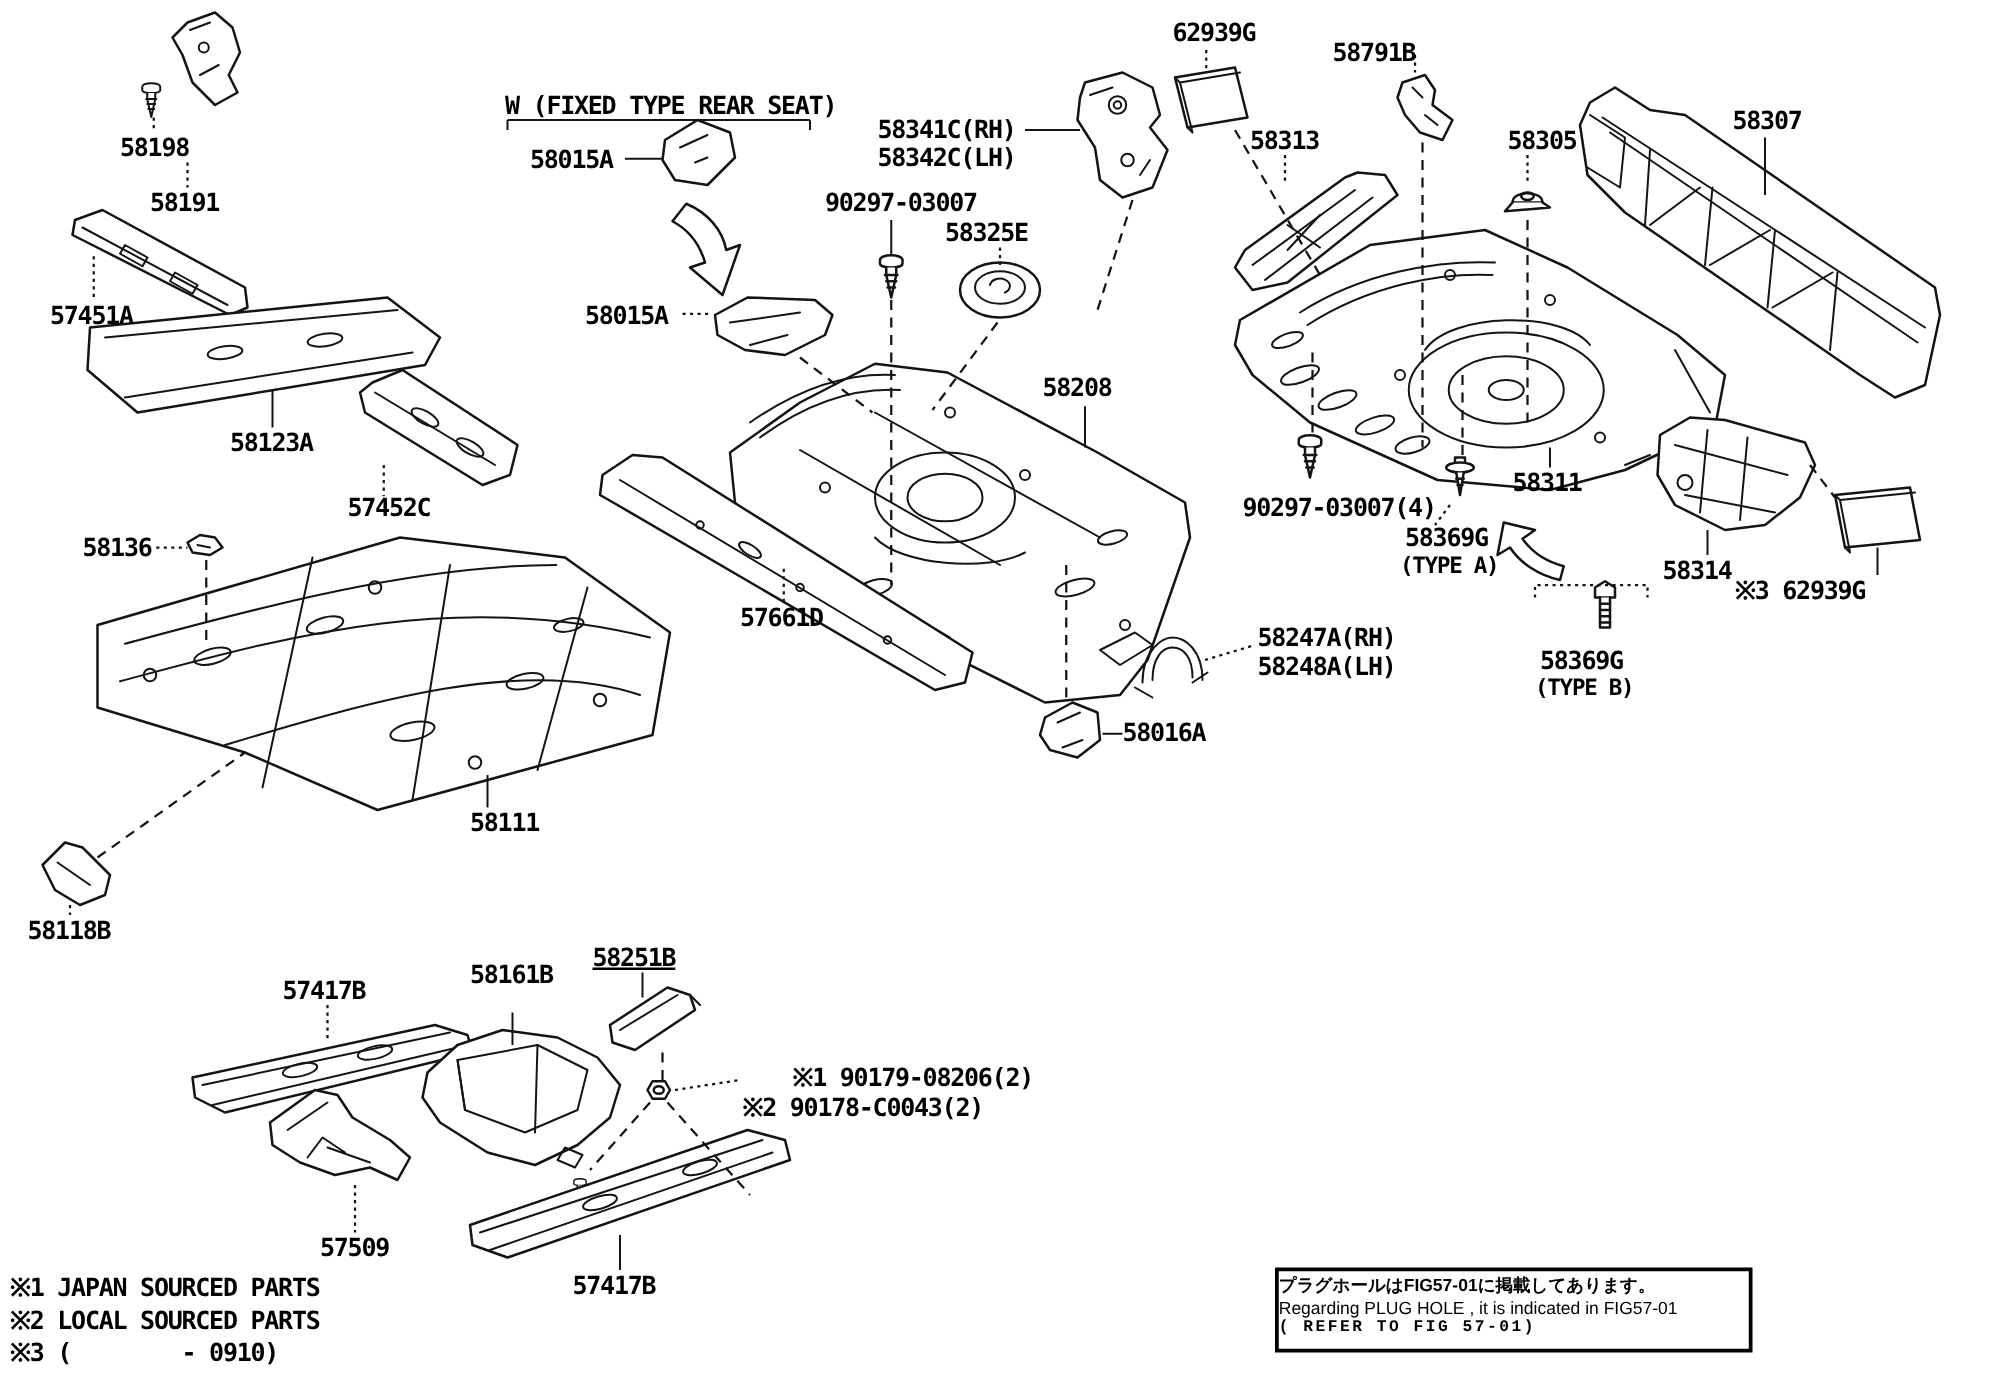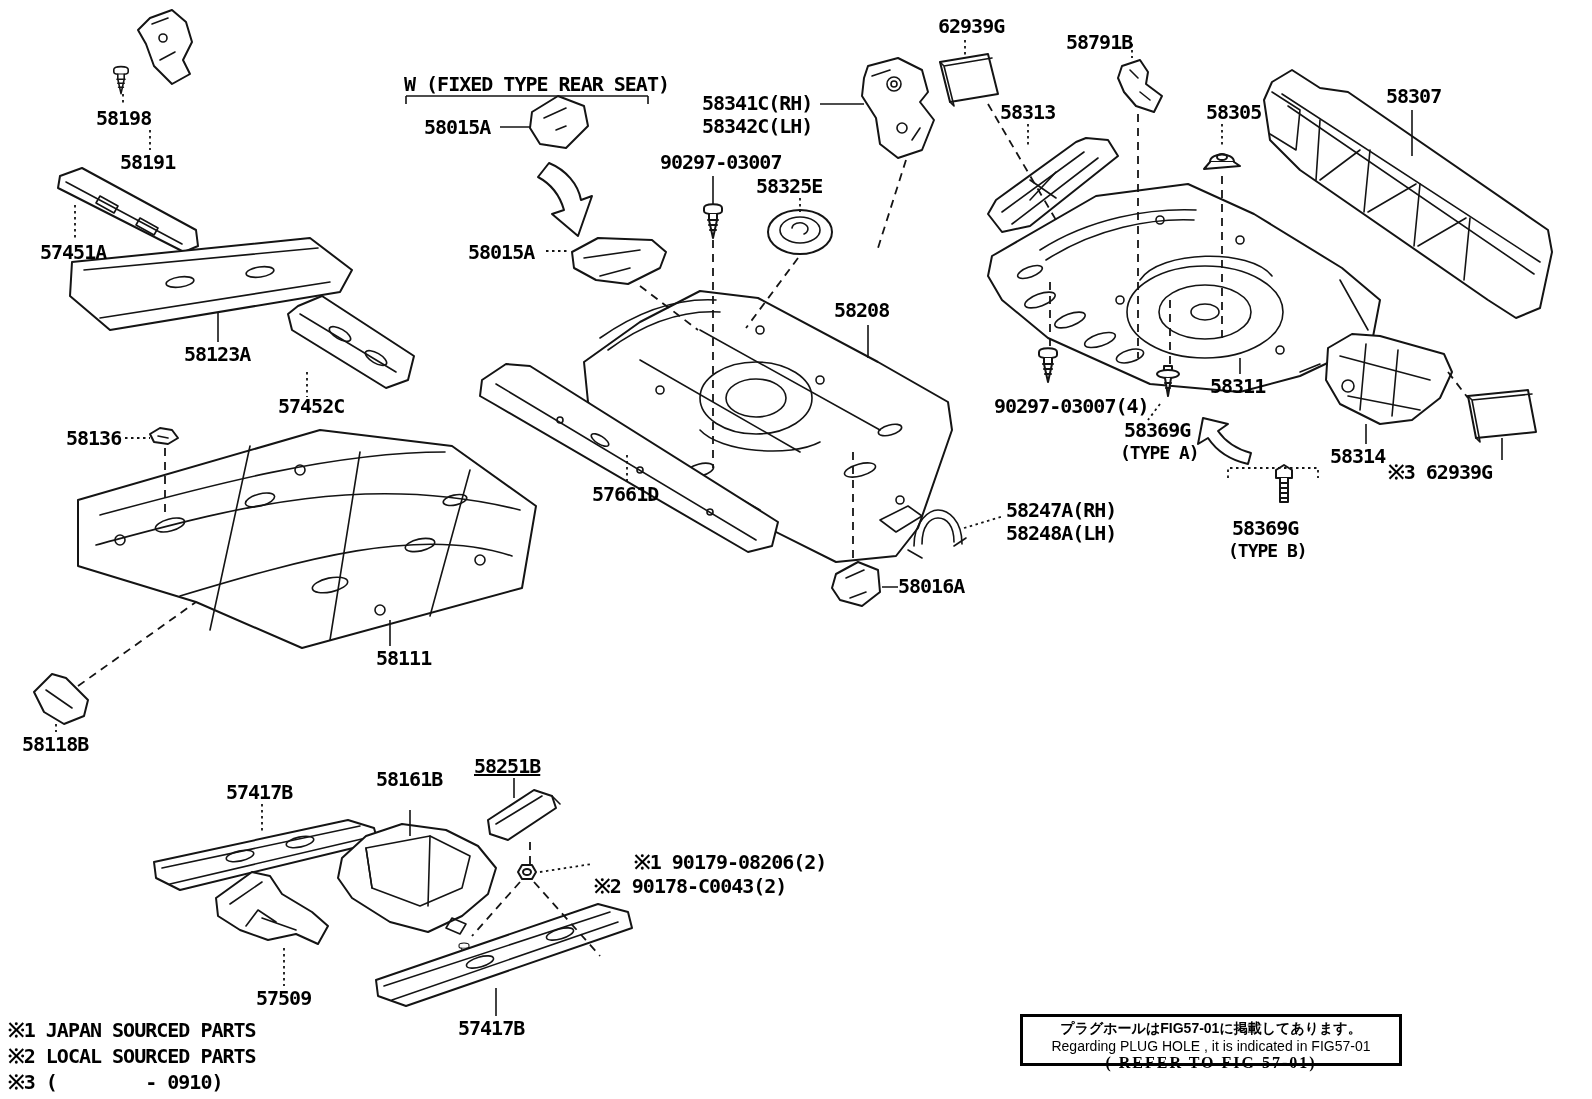--- a/index.html
+++ b/index.html
@@ -2,27 +2,27 @@
 <html><head>
 <meta charset="utf-8">
 <style>
   html,body{margin:0;padding:0;background:#fff;}
   .stage{position:relative;width:1592px;height:1099px;background:#fff;overflow:hidden;
          font-family:"DejaVu Sans Mono",monospace;color:#000;}
   .stage svg{position:absolute;left:0;top:0;}
   .lbl{position:absolute;font-weight:bold;font-size:20px;line-height:1.05;
        letter-spacing:-1px;white-space:pre;color:#000;}
   .note{position:absolute;font-weight:bold;font-size:20px;letter-spacing:-1px;white-space:pre;}
-  .plug-box{position:absolute;left:1020px;top:1014px;width:382px;height:52px;
-            border:3px solid #000;box-sizing:border-box;text-align:center;
+  .plug-box{position:absolute;left:1020px;top:1014px;width:382px;height:68px;
+            border:3px solid #000;box-sizing:border-box;text-align:left;
             padding-top:3px;font-family:"Liberation Sans",sans-serif;background:#fff;}
   .pb1{font-size:14px;font-weight:bold;line-height:1.25;}
   .pb2{font-size:14px;line-height:1.2;}
-  .pb3{font-size:16px;font-weight:bold;letter-spacing:2px;
-       font-family:Liberation Serif, serif;}
+  .pb3{font-size:13px;font-weight:bold;letter-spacing:2px;
+       font-family:Liberation Mono, monospace;}
   .code{position:absolute;left:1446px;top:1124px;font-size:20px;font-weight:bold;letter-spacing:-1px;}
   
   .p{fill:#fff;stroke:#141414;stroke-width:2;stroke-linejoin:round;stroke-linecap:round;}
   .i{fill:none;stroke:#141414;stroke-width:1.6;stroke-linejoin:round;stroke-linecap:round;}
   .s{fill:none;stroke:#141414;stroke-width:1.6;}
   .d{fill:none;stroke:#141414;stroke-width:1.8;stroke-dasharray:2.5,3.5;}
   .h{fill:none;stroke:#141414;stroke-width:1.8;stroke-dasharray:8,6;}
 </style>
 </head>
 <body>

